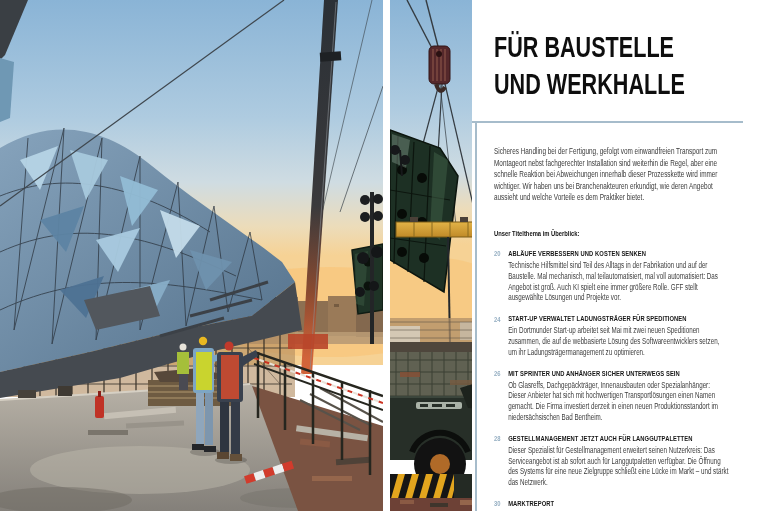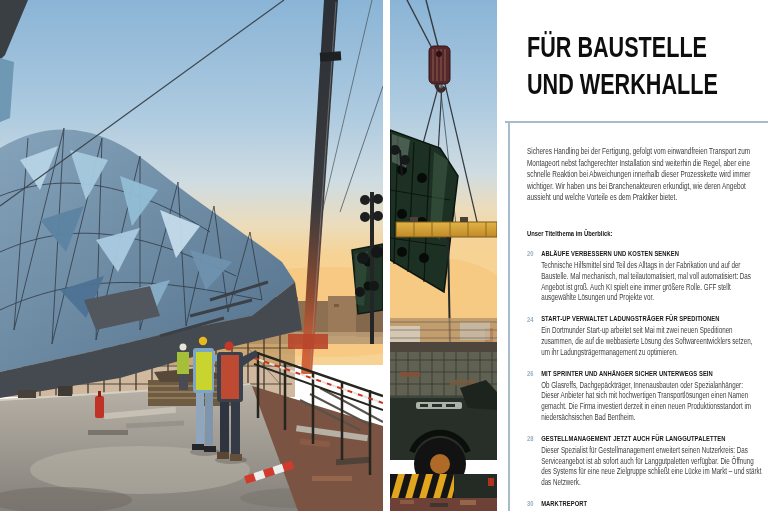--- a/index.html
+++ b/index.html
@@ -1,21 +1,21 @@
 <!DOCTYPE html>
 <html style="--accent: #a6bccb; --tocnum: #94aec2;"><head>
 <meta charset="utf-8">
 <style>
   html,body{margin:0;padding:0;background:#ffffff;}
   .spread{position:relative;width:768px;height:511px;background:#ffffff;overflow:hidden;
           font-family:"Liberation Sans", sans-serif;}
   .photo-left{position:absolute;left:0;top:0;width:383px;height:511px;}
   .photo-strip{position:absolute;left:390px;top:0;width:107px;height:511px;}
   .gutter{position:absolute;left:383px;top:0;width:7px;height:511px;background:#ffffff;}
-  .page-right{position:absolute;left:505px;top:0;width:248px;height:511px;background:#ffffff;padding-left:12px;}
+  .page-right{position:absolute;left:472px;top:0;width:248px;height:511px;background:#ffffff;padding-left:12px;}
   .title{position:absolute;left:22px;top:28px;margin:0;color:#0e0e0e;font-weight:700;
          font-size:30px;line-height:37px;letter-spacing:0px;}
   .title span{display:block;transform:scaleX(0.72);transform-origin:left center;white-space:nowrap;}
   .rule-h{position:absolute;left:0;top:121px;width:271px;height:2px;background:var(--accent,#a6bccb);}
   .rule-v{position:absolute;left:3px;top:121px;width:2px;height:390px;background:var(--accent,#a6bccb);}
   .content{position:absolute;left:22px;top:146px;width:322px;transform:scaleX(0.745);
            transform-origin:left top;}
   .intro{margin:0 0 0 0;font-size:8.6px;line-height:11.6px;color:#3a3a3a;width:318px;}
   .overview{margin:25px 0 11px 0;font-size:7.8px;font-weight:700;color:#141414;}
   .toc-item{display:flex;gap:6px;margin-bottom:11px;}

